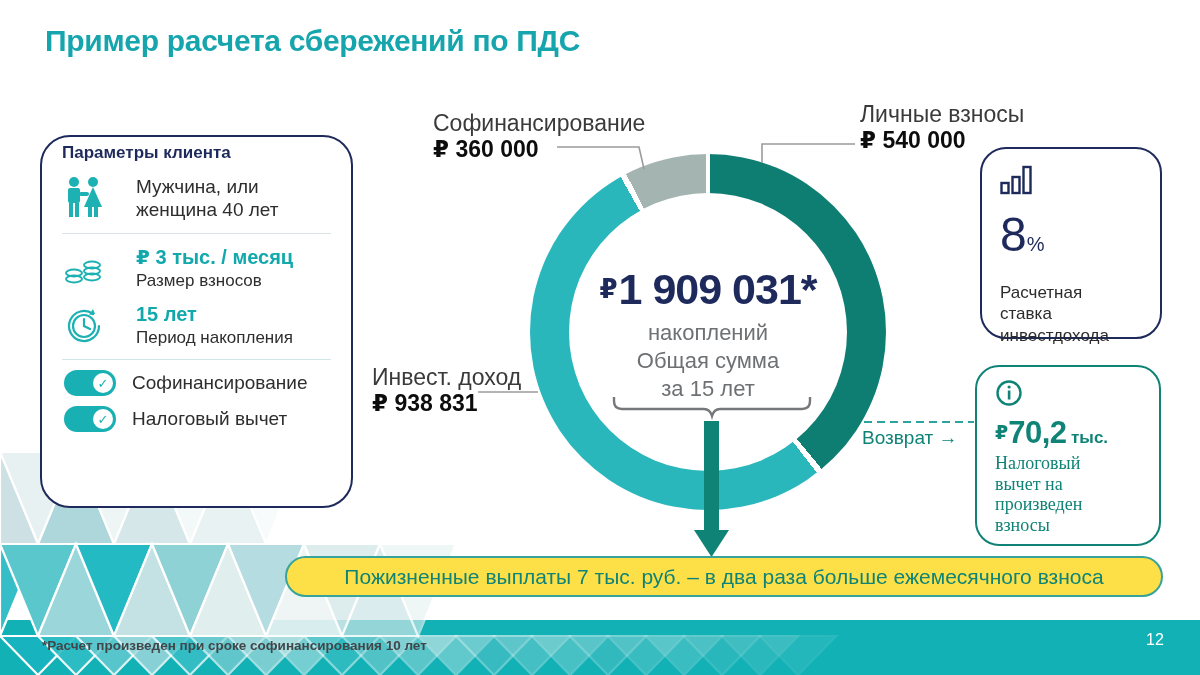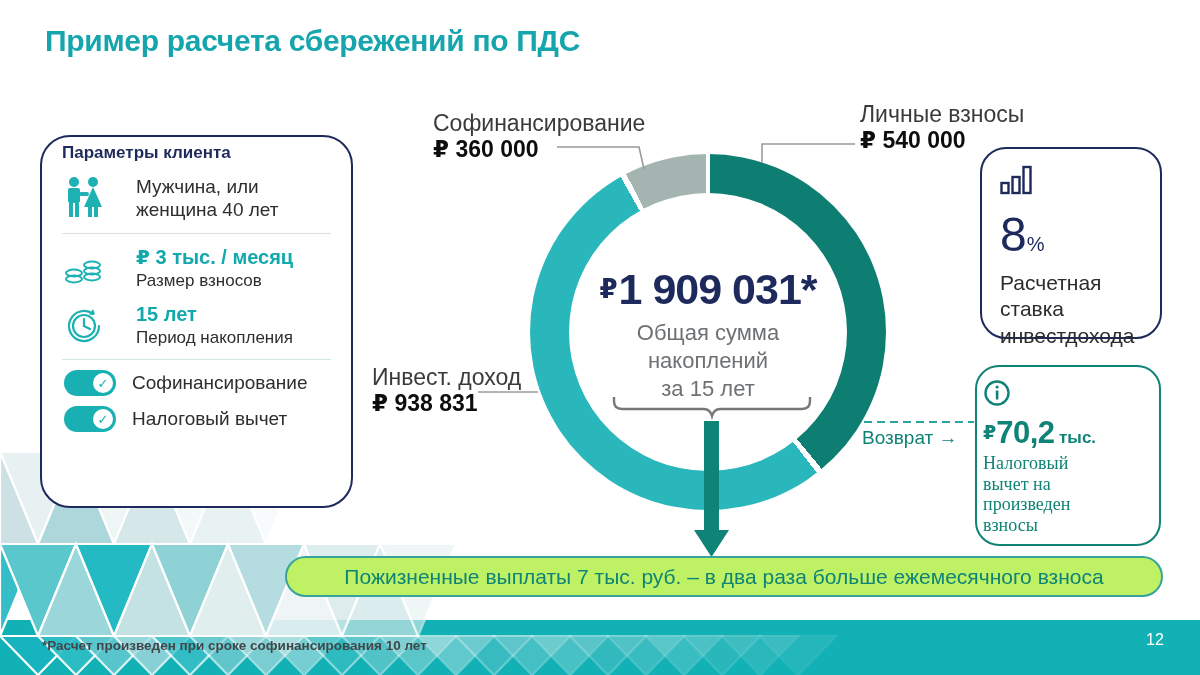--- a/index.html
+++ b/index.html
@@ -44,29 +44,29 @@
   .seg-label .amount{font-size:23px;font-weight:800;color:#0d0d0d;line-height:1.2;}
   .lbl-cofin{left:433px;top:110px;}
   .lbl-personal{left:860px;top:101px;}
   .lbl-invest{left:372px;top:364px;}
   .return-label{left:862px;top:427px;font-size:19px;color:#0f8376;z-index:3;}
   
   .rate-panel{left:980px;top:147px;width:182px;height:192px;border:2.5px solid #1e2a5b;border-radius:26px;box-sizing:border-box;padding:16px 18px;background:#fff;z-index:5;}
   .rate-value{margin-top:8px;color:#1e2a5b;}
   .rate-value .big{font-size:48px;font-weight:400;}
   .rate-value .pct{font-size:20px;}
-  .rate-label{margin-top:8px;font-size:21px;color:#2c2c2c;line-height:1.25;}
-  .deduction-panel{left:975px;top:365px;width:186px;height:181px;border:2.5px solid #0f8376;border-radius:24px;box-sizing:border-box;padding:12px 6px;background:#fff;color:#0f8376;z-index:5;}
+  .rate-label{margin-top:20px;font-size:17px;color:#2c2c2c;line-height:1.25;}
+  .deduction-panel{left:975px;top:365px;width:186px;height:181px;border:2.5px solid #0f8376;border-radius:24px;box-sizing:border-box;padding:12px 18px;background:#fff;color:#0f8376;z-index:5;}
   .dvalue{margin-top:6px;line-height:1;}
   .dvalue .rub{font-size:19px;font-weight:800;vertical-align:4px;}
   .dvalue .big{font-size:31px;font-weight:800;letter-spacing:-0.5px;}
   .dvalue .unit{font-size:17px;font-weight:800;}
   .dlabel{margin-top:5px;font-size:18px;line-height:1.14;font-family:Liberation Serif, serif;}
   
-  .banner{left:285px;top:556px;width:878px;height:41px;border:2px solid #37a39a;border-radius:21px;background:#bef264;display:flex;align-items:center;justify-content:center;z-index:5;box-sizing:border-box;}
+  .banner{left:285px;top:556px;width:878px;height:41px;border:2px solid #37a39a;border-radius:21px;background:#fde047;display:flex;align-items:center;justify-content:center;z-index:5;box-sizing:border-box;}
   .banner-text{font-size:21px;color:#0f8376;}
   
   .footer{left:0;top:620px;width:1200px;height:55px;background:#12b1b6;z-index:1;}
   .footnote{left:42px;top:638px;font-size:13.5px;font-weight:700;color:#41464a;z-index:4;}
   .page-num{left:1146px;top:631px;font-size:16px;color:#ffffff;z-index:4;}
   .pattern{left:0;top:448px;z-index:2;pointer-events:none;}
   .overlay{left:0;top:0;z-index:3;pointer-events:none;}
 </style>
 </head>
 <body>
@@ -122,22 +122,22 @@
 <div class="abs footer"></div>
 <div class="abs footnote">*Расчет произведен при сроке софинансирования 10 лет</div>
 <div class="abs page-num">12</div>
 
 <div class="abs donut">
   <div class="hole"></div>
 </div>
 <div class="abs center-text">
   <div class="cvalue"><span class="rub">₽</span><span>1 909 031*</span></div>
   <div class="ccap">
+    <div>накоплений</div>
     <div>Общая сумма</div>
-    <div>накоплений</div>
     <div>за 15 лет</div>
   </div>
 </div>
 
 <svg class="abs overlay" width="1200" height="675" viewBox="0 0 1200 675">
   <path d="M557 147 H639 L644 169" fill="none" stroke="#9b9b9b" stroke-width="1.6"></path>
   <path d="M855 144 H762 V163" fill="none" stroke="#9b9b9b" stroke-width="1.6"></path>
   <path d="M478 392 H538" fill="none" stroke="#9b9b9b" stroke-width="1.6"></path>
   <path d="M864 422 H974" fill="none" stroke="#2aa49e" stroke-width="2.2" stroke-dasharray="8 5"></path>
   <path d="M614 397 v4 q0 8 8 8 h82 q6 0 8 7 q2 -7 8 -7 h82 q8 0 8 -8 v-4" fill="none" stroke="#76777a" stroke-width="2.4"></path>

